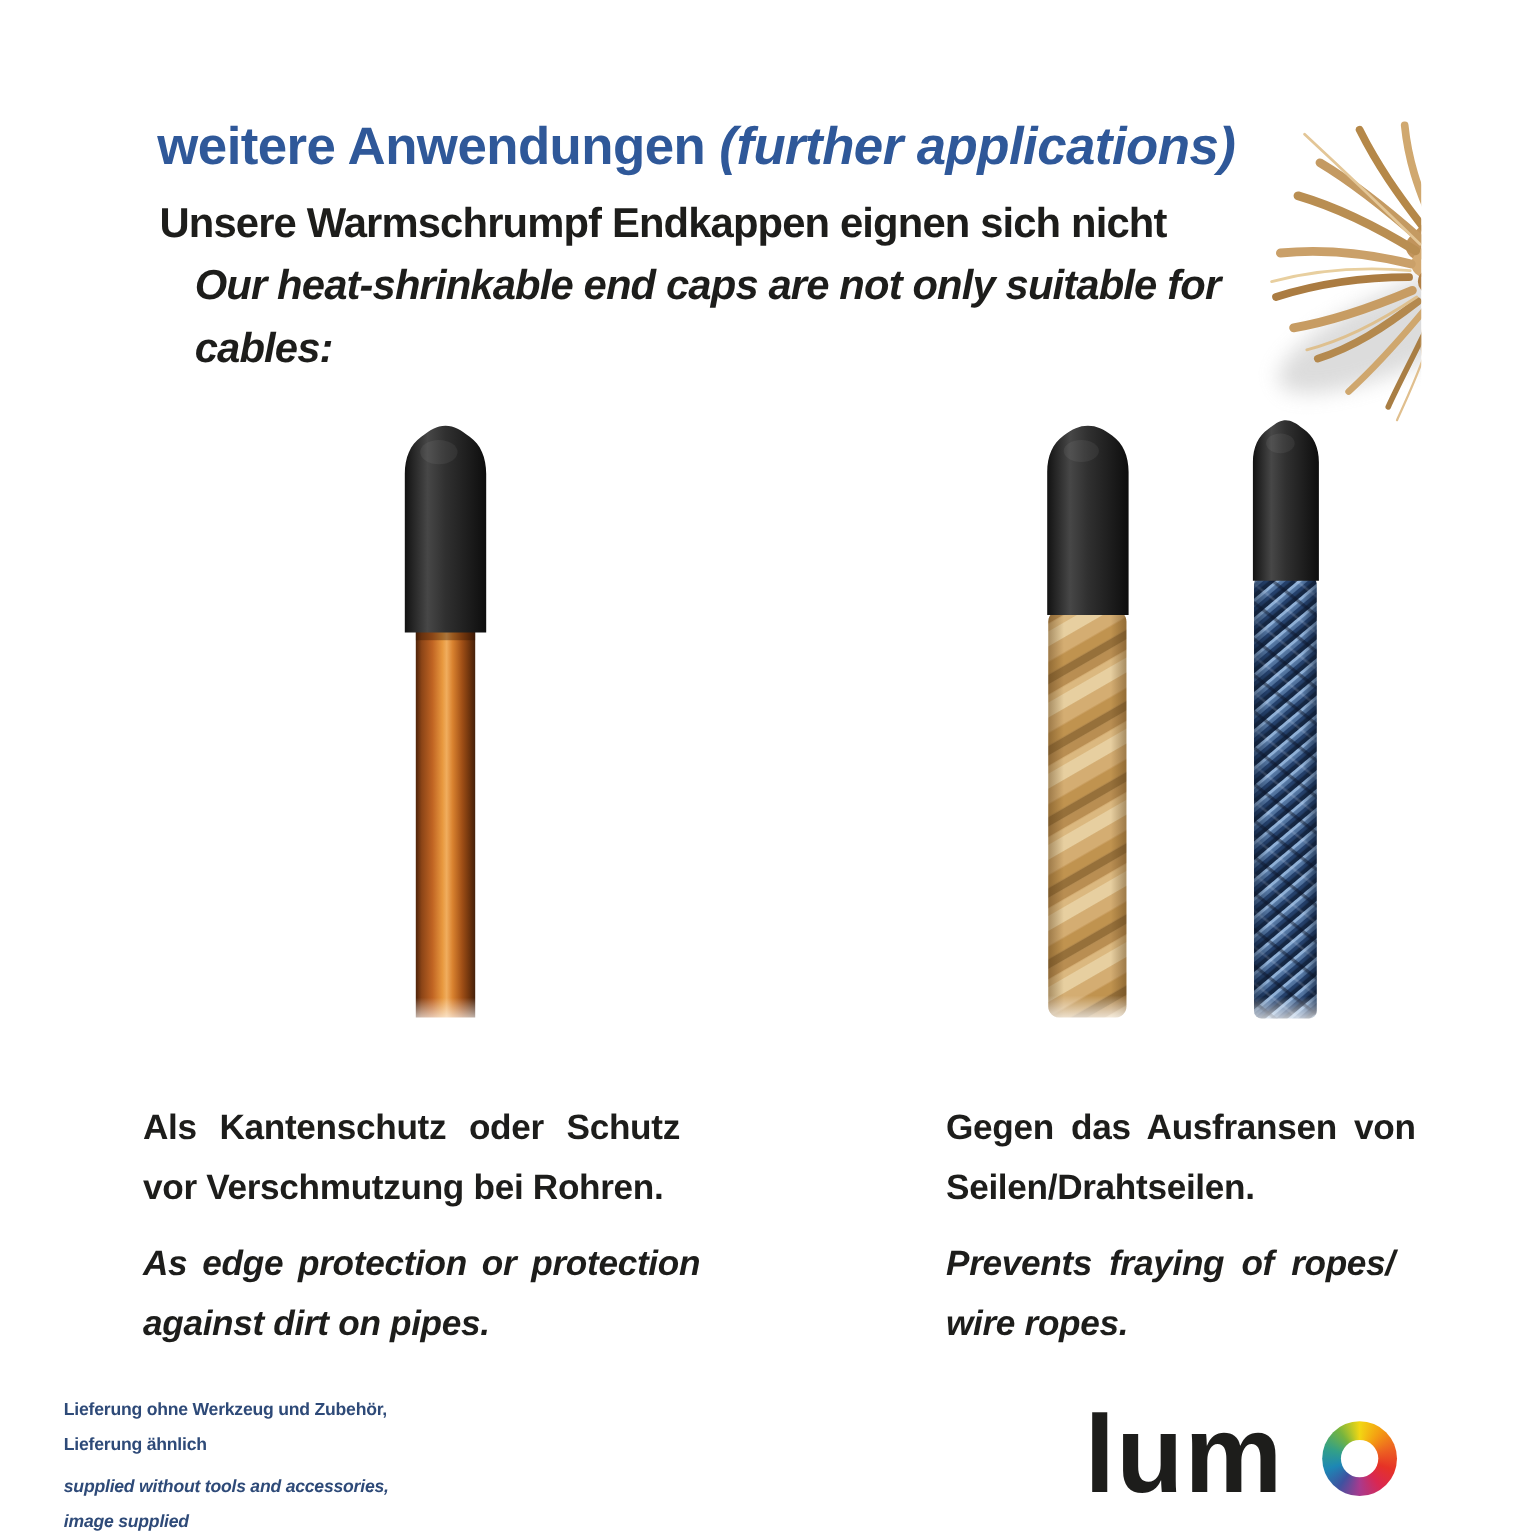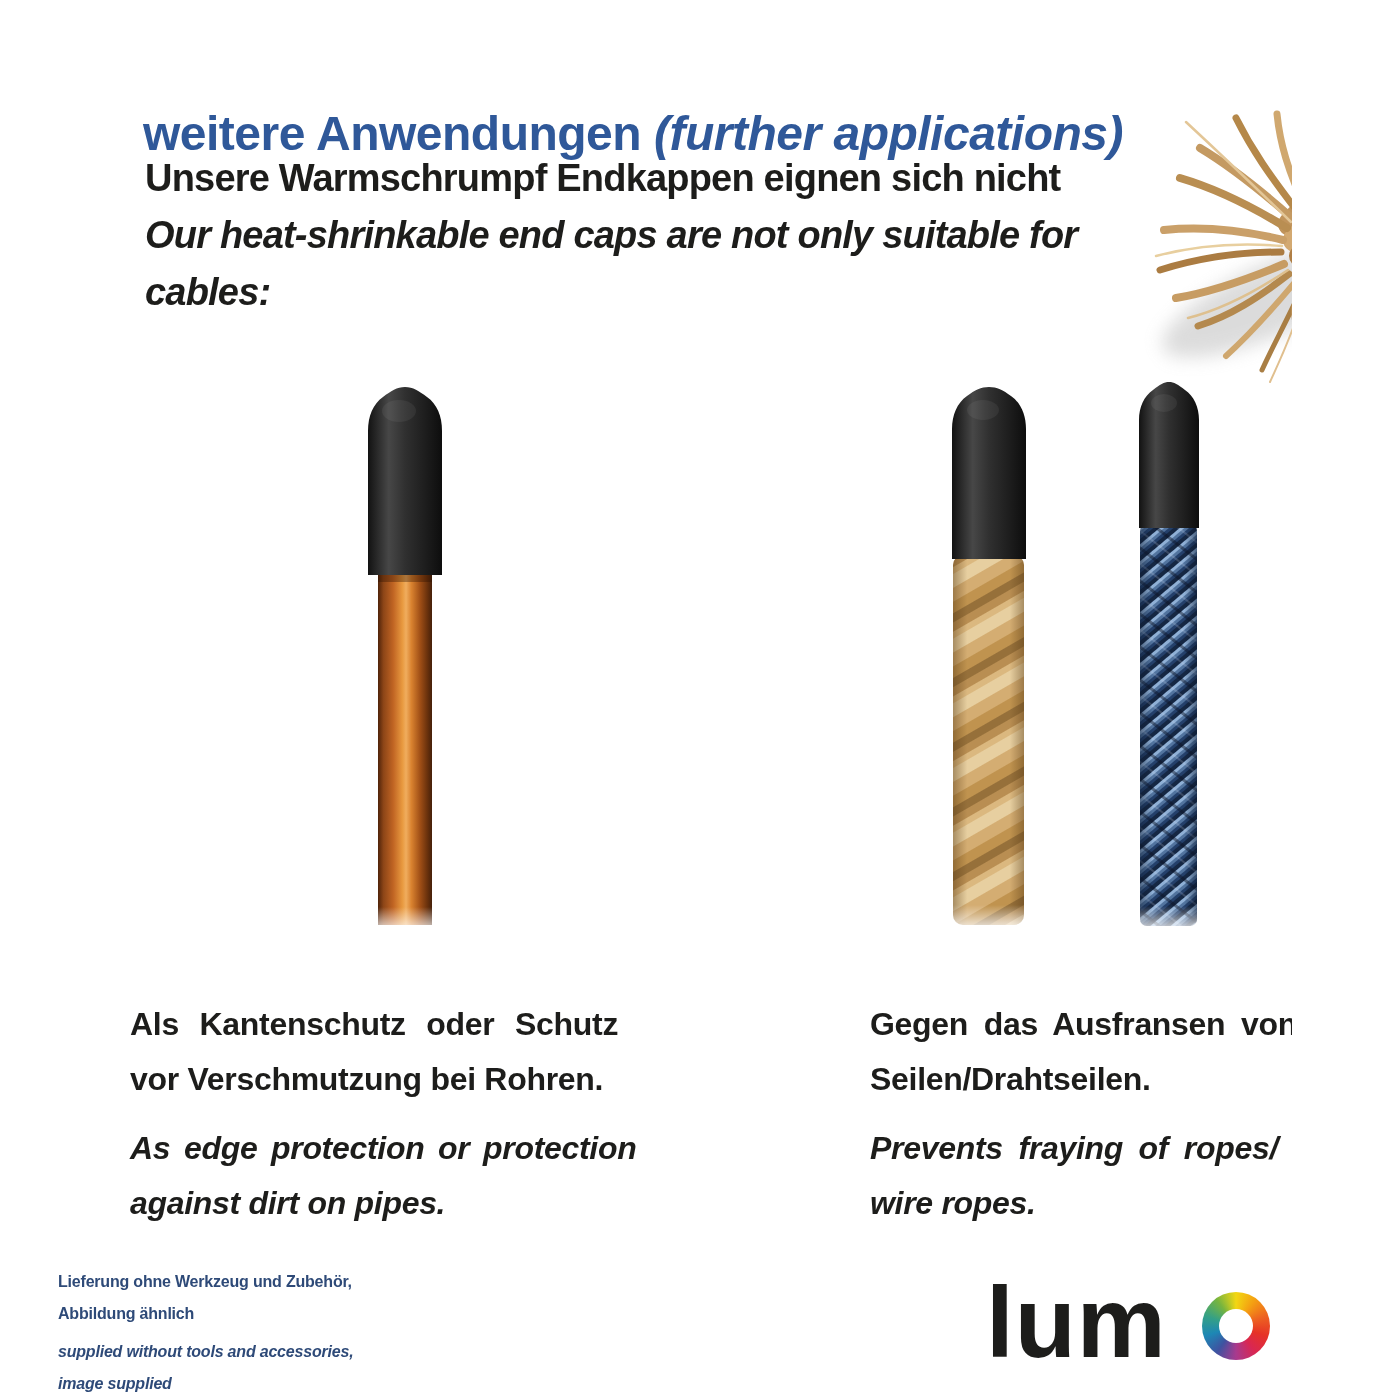--- a/index.html
+++ b/index.html
@@ -8,35 +8,35 @@
     background:var(--background,#ffffff);
     font-family:"Liberation Sans",sans-serif;
   }
   .title{
     position:absolute;left:143px;top:74px;
     font-size:48px;font-weight:bold;letter-spacing:-0.5px;
     color:var(--accent-blue,#2f5899);white-space:nowrap;
   }
   .it{font-style:italic;}
   .intro{
-    position:absolute;left:145px;top:150px;
+    position:absolute;left:145px;top:175px;
     color:var(--text-dark,#1d1d1b);
     font-size:38px;font-weight:bold;line-height:57px;letter-spacing:-0.8px;
   }
   .line{white-space:nowrap;}
-  .intro .en{font-style:italic;}
+  .intro .en{font-style:italic;margin-left:32px;}
   .fig{position:absolute;}
   .caption{
     position:absolute;top:997px;
     color:var(--text-dark,#1d1d1b);
     font-size:32px;font-weight:bold;line-height:55px;letter-spacing:-0.3px;
   }
   .caption .en{font-style:italic;margin-top:14px;}
   .cap-left{left:130px;}
-  .cap-right{left:860px;margin-left:10px;}
+  .cap-right{left:860px;}
   .ws5{word-spacing:5px;}
   .ws7{word-spacing:7px;}
   .ws12{word-spacing:12px;}
   .footnote{
     position:absolute;left:58px;top:1266px;
     color:var(--footer-blue,#2e4a78);
     font-size:16px;font-weight:bold;line-height:32px;letter-spacing:-0.2px;
   }
   .footnote .en{font-style:italic;margin-top:6px;}
   .logo{
@@ -228,21 +228,21 @@
     </div>
     <div class="en">
       <div class="line ws7">Prevents fraying of ropes/</div>
       <div class="line">wire ropes.</div>
     </div>
   </div>
 
   <div class="footnote">
     <div class="de">
       <div class="line">Lieferung ohne Werkzeug und Zubehör,</div>
-      <div class="line">Abbildung ähnlich</div>
+      <div class="line">Lieferung ähnlich</div>
     </div>
     <div class="en">
       <div class="line">supplied without tools and accessories,</div>
       <div class="line">image supplied</div>
     </div>
   </div>
 
   <div class="logo">
     <span>lum</span>
     <span class="logo-ring" style="background: conic-gradient(rgb(242, 215, 19), rgb(244, 159, 18), rgb(237, 98, 33), rgb(230, 50, 38), rgb(217, 39, 82), rgb(168, 58, 142), rgb(63, 82, 160), rgb(29, 135, 181), rgb(51, 160, 135), rgb(118, 180, 63), rgb(242, 215, 19));">

